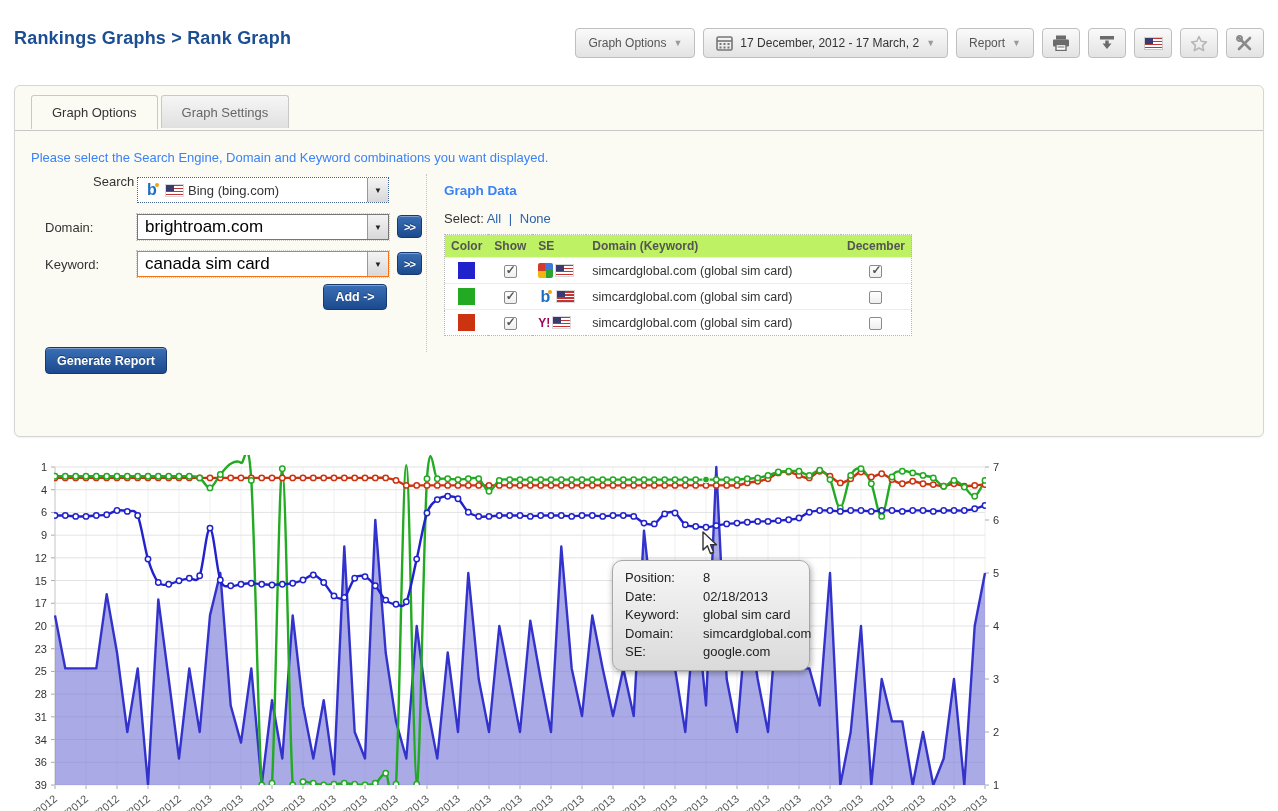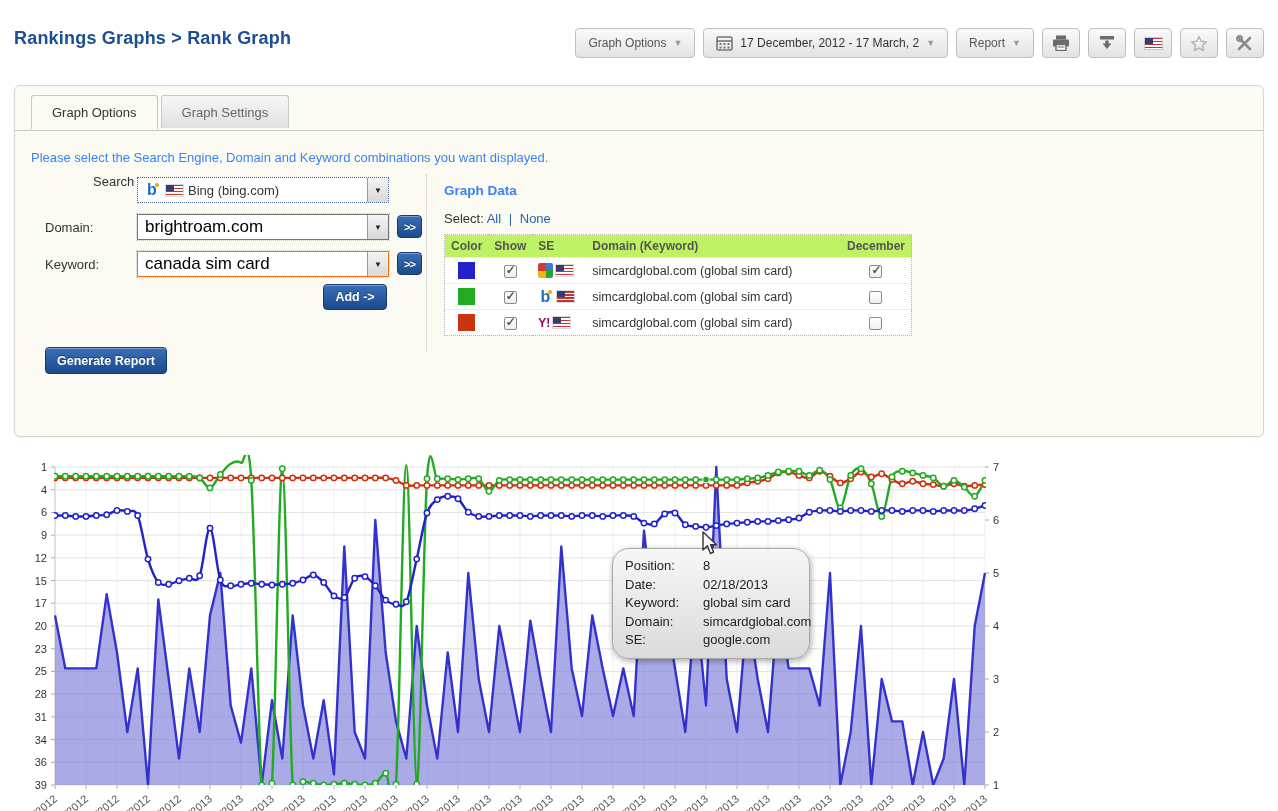--- a/index.html
+++ b/index.html
@@ -83,22 +83,22 @@
 
   .panel-footer { position:absolute; left:0; right:0; bottom:0; height:42px; background:#f4f7eb;
                   border-top:1px solid #dcdcd2; border-radius:0 0 6px 6px; }
   .cancel-btn { position:absolute; right:24px; top:8px; padding:5px 17px; font-size:12.5px; color:#333; font-family:inherit;
                 background:linear-gradient(#fdfdfd,#e7e7e7); border:1px solid #b8b8b8; border-radius:3px; cursor:pointer; }
 
   
   .chart-wrap { position:absolute; left:0; top:455px; width:1012px; height:356px; }
   #rank-chart { width:1012px; height:356px; font-family:"Liberation Sans", sans-serif; }
 
-  .chart-tooltip { position:absolute; left:612px; top:548px; width:198px; z-index:5;
-                   background:linear-gradient(#f7f7f7,#dadada); border:1px solid #a8a8a8; border-radius:17px;
+  .chart-tooltip { position:absolute; left:612px; top:560px; width:198px; z-index:5;
+                   background:linear-gradient(#f7f7f7,#dadada); border:1px solid #a8a8a8; border-radius:10px;
                    box-shadow:1px 2px 6px rgba(0,0,0,.35); padding:8px 12px; font-size:13px; color:#222; }
   .tl-row { display:flex; line-height:18.5px; white-space:nowrap; }
   .tl-label { width:78px; flex:0 0 auto; }
 
   .cursor-icon { position:absolute; left:701px; top:531px; z-index:6; }
 
   
   .ti { display:block; }
 </style>
 </head>

